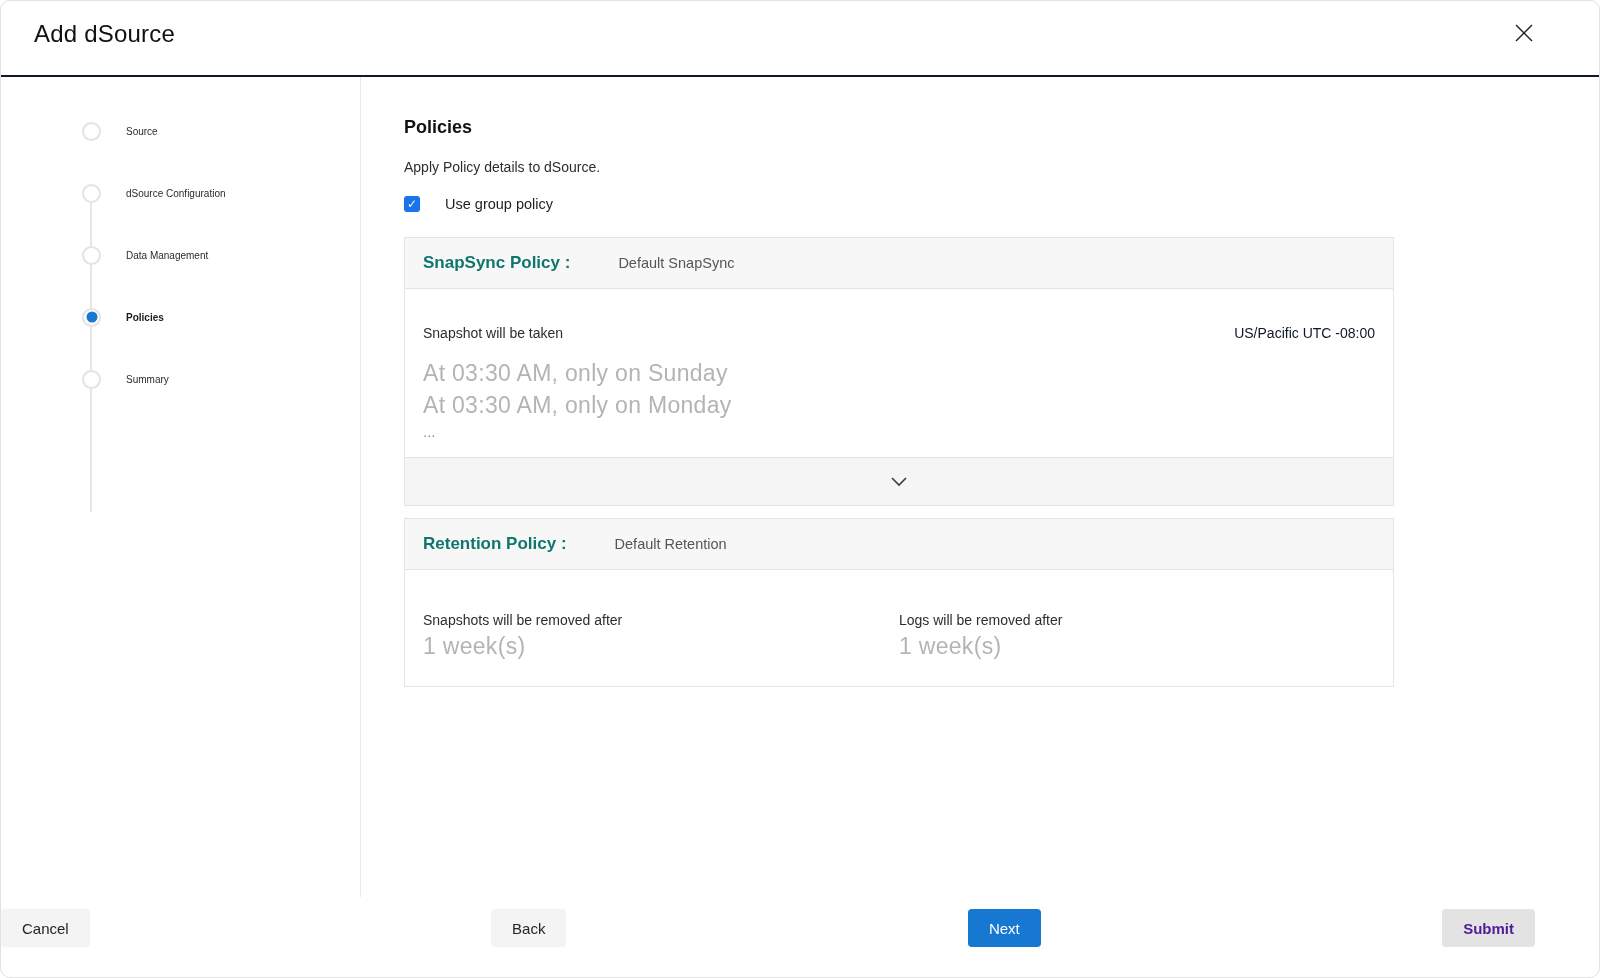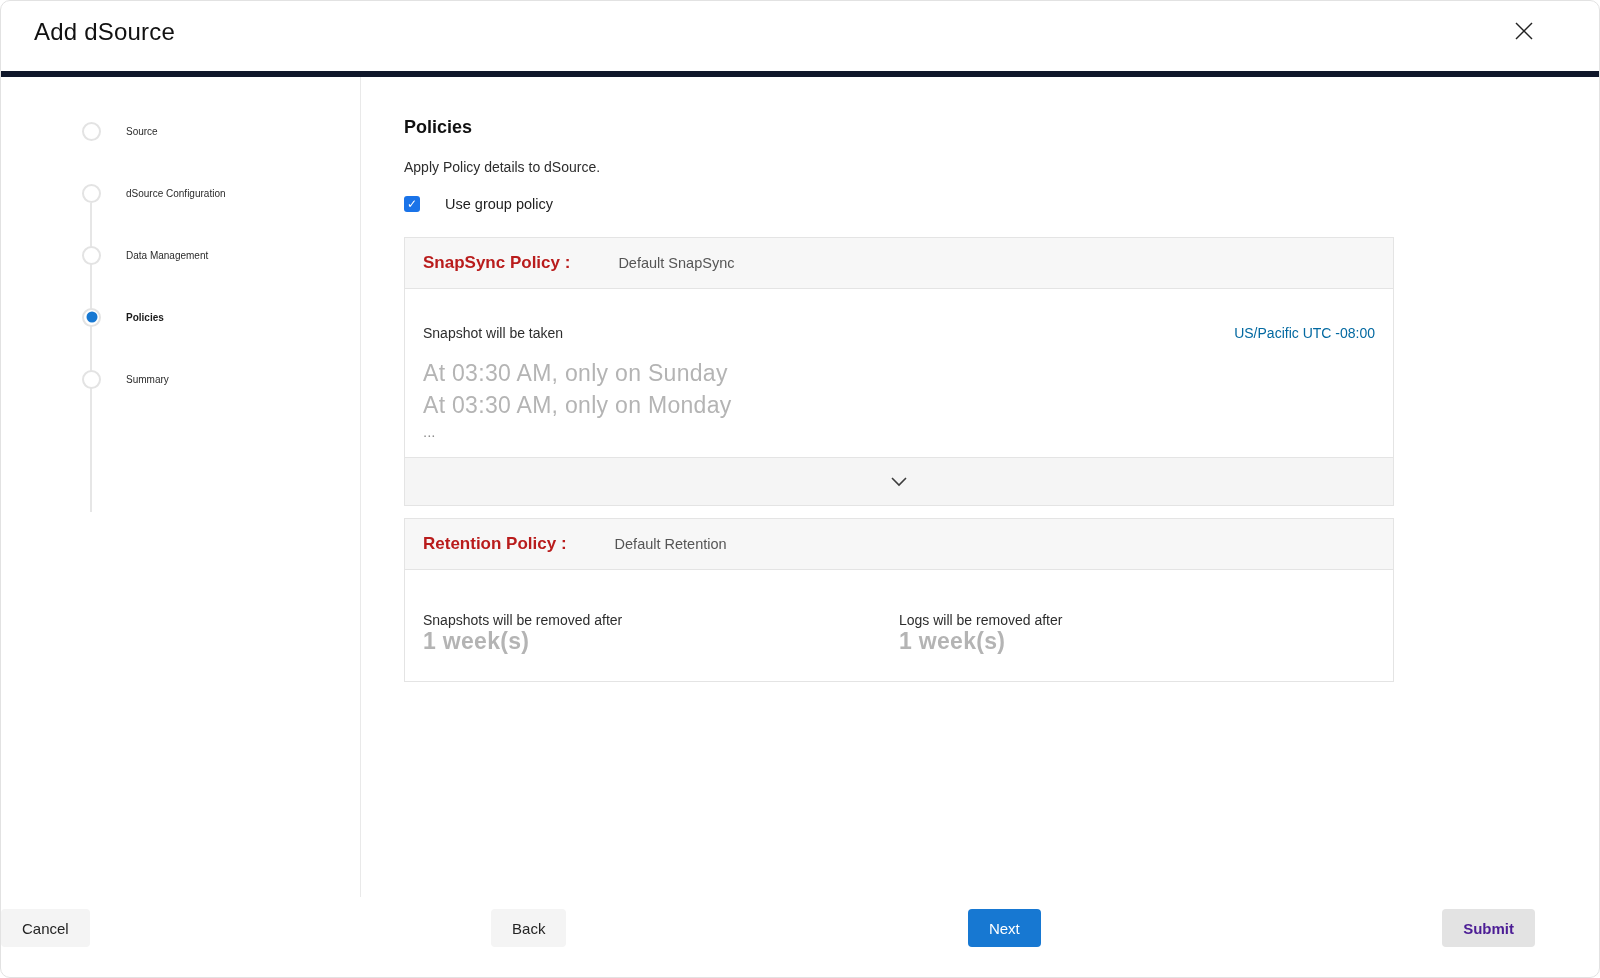--- a/index.html
+++ b/index.html
@@ -22,21 +22,21 @@
     overflow: hidden;
   }
 
   
   .dlg-header {
     height: 76px;
     flex: 0 0 76px;
     display: flex;
     align-items: center;
     padding: 0 60px 8px 33px;
-    border-bottom: 6px solid #0f172a;
+    border-bottom: 2px solid #0f172a;
     gap: 32px;
   }
   .dlg-title {
     font-size: 24px;
     font-weight: 500;
     color: #111;
     letter-spacing: 0.2px;
   }
   .close-btn {
     margin-left: auto;
@@ -157,21 +157,21 @@
     height: 51px;
     background: #f7f7f7;
     border-bottom: 1px solid #e4e4e4;
     display: flex;
     align-items: center;
     padding: 0 18px;
   }
   .panel-header-label {
     font-size: 17px;
     font-weight: 700;
-    color: #b91c1c;
+    color: #0f766e;
   }
   .panel-header-value {
     font-size: 14.5px;
     color: #555;
     margin-left: 48px;
   }
   .panel-body {
     padding: 16px 18px 18px 18px;
   }
   .body-top-row {
@@ -179,21 +179,21 @@
     align-items: baseline;
     justify-content: space-between;
   }
   .body-label {
     font-size: 14px;
     color: #2d2d2d;
     margin-top: 20px;
   }
   .timezone {
     font-size: 14px;
-    color: #0369a1;
+    color: #0f172a;
   }
   .schedule {
     margin-top: 16px;
   }
   .schedule-line {
     font-size: 23px;
     font-weight: 300;
     color: #b4b4b4;
     line-height: 32px;
     letter-spacing: 0.3px;
@@ -214,22 +214,23 @@
     cursor: pointer;
   }
 
   .retention-body {
     display: flex;
     padding: 22px 18px 26px 18px;
   }
   .retention-col { flex: 0 0 50%; }
   .retention-value {
     font-size: 23px;
-    font-weight: 700;
+    font-weight: 400;
     color: #b4b4b4;
+    margin-top: 5px;
     letter-spacing: 0.3px;
   }
 
   
   .dlg-footer {
     flex: 0 0 80px;
     display: flex;
     align-items: center;
     justify-content: space-between;
     padding: 0 64px 18px 0;

